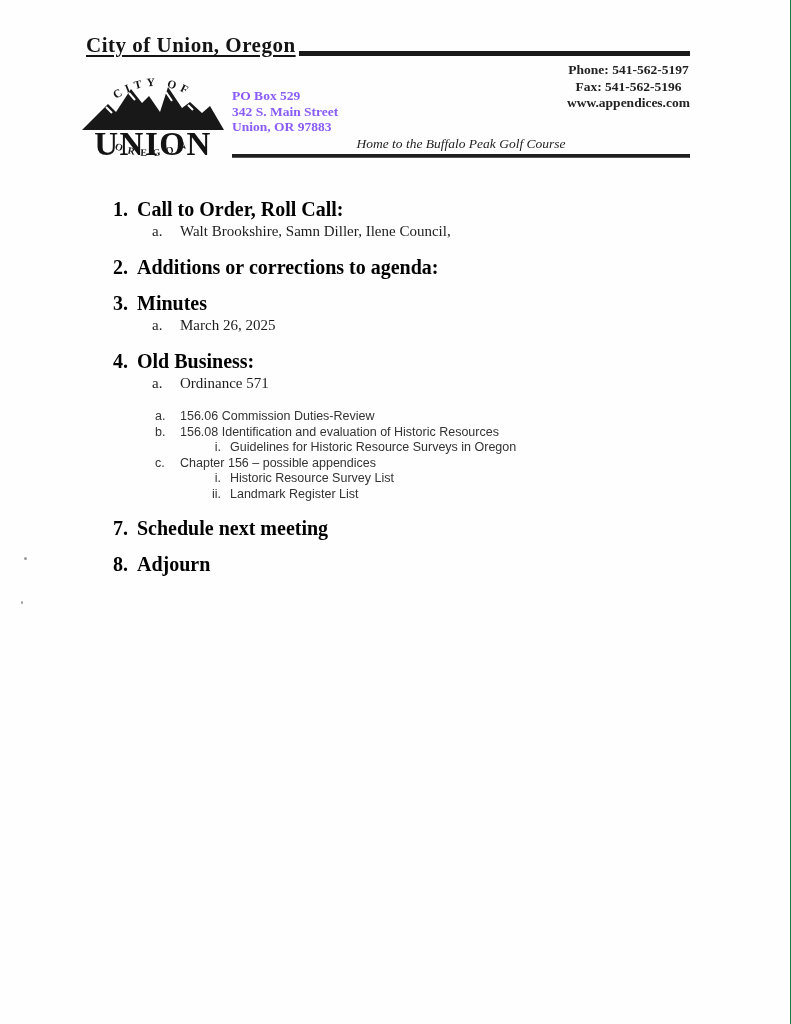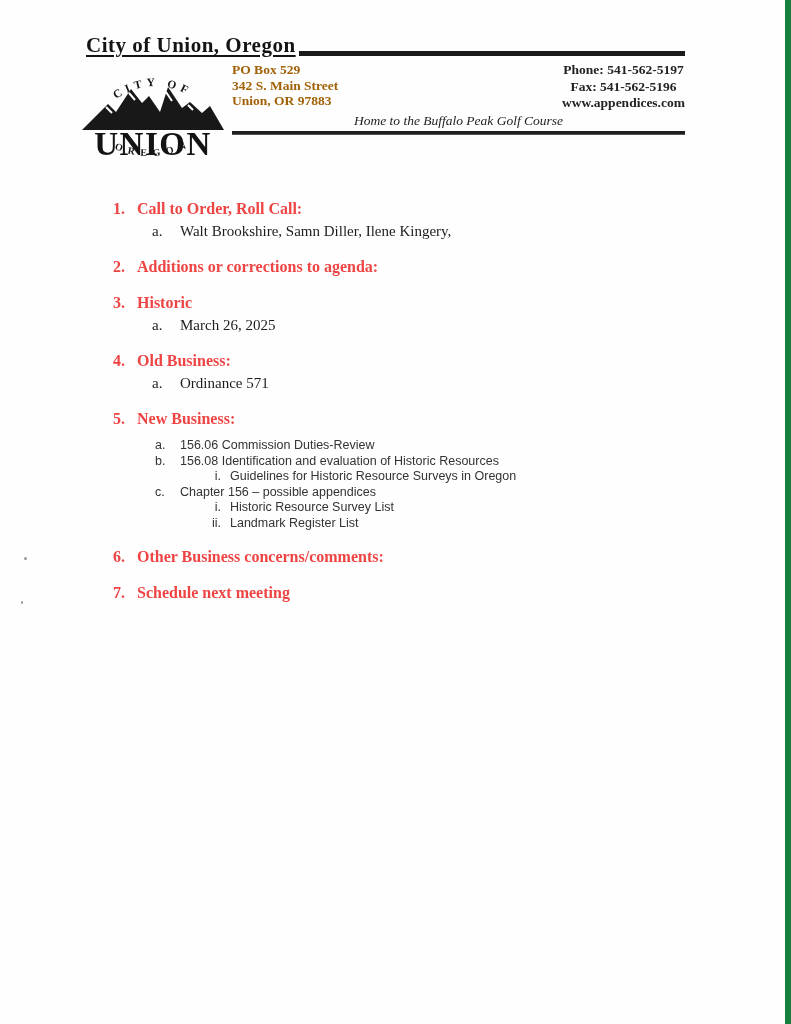--- a/index.html
+++ b/index.html
@@ -5,54 +5,54 @@
   * { margin:0; padding:0; box-sizing:border-box; }
   html,body { background:#e8e8e8; }
   .page {
     position:relative;
     width:791px; height:1024px;
     margin:0 auto;
     background:#fefefe;
     font-family:"Liberation Serif", serif;
     color:#1b1b1b;
     overflow:hidden;
-    border-right:6px solid #15803d;
+    border-right:1px solid #15803d;
   }
   
   .letterhead { margin:33px 100px 0 86px; }
   .masthead-row { display:flex; align-items:flex-end; }
   .org-title {
     font-size:21px; font-weight:bold; letter-spacing:0.5px;
     text-decoration:underline; text-decoration-thickness:2px; text-underline-offset:3px;
     white-space:nowrap; color:#141414;
   }
   .title-rule { flex:1 1 auto; height:5px; background:#1a1a1a; margin:0 0 2px 3px; }
   .header-body { display:flex; margin-top:4px; }
   .logo-wrap { width:150px; flex:0 0 150px; margin-left:-8px; margin-top:-6px; }
   .header-right { flex:1 1 auto; padding-left:4px; }
   .hr-row { display:flex; justify-content:space-between; }
-  .address-block { font-size:13.5px; font-weight:600; line-height:15.5px; color:#a16207; }
+  .address-block { font-size:13.5px; font-weight:600; line-height:15.5px; color:#8b5cf6;margin-top:26px; }
   .contact-block { font-size:13.5px; font-weight:600; line-height:16.5px; color:#222; text-align:center; }
   .contact-block .web { font-weight:700; }
   .tagline {
     text-align:center; font-size:13.5px; font-style:italic; font-weight:400;
     margin-top:1px; color:#222;
   }
   .header-rule { height:4px; background:#1f1f1f; margin-top:2px; border-bottom:1px solid #555; }
   
   .meeting { width:621px; margin:57px 0 0 85px; text-align:center; }
   .meeting-title { font-size:20px; font-weight:bold; color:#141414; letter-spacing:0.2px; }
   .meeting-datetime { font-size:15.5px; font-weight:bold; margin-top:5px; color:#161616; }
   .meeting-location { font-size:16px; font-weight:bold; margin-top:3px; white-space:nowrap; color:#161616; }
   .location-rule { height:3px; background:#222; margin-top:4px; }
   .agenda-heading { font-size:14.5px; font-weight:bold; letter-spacing:0.5px; margin-top:17px; color:#161616; }
   
   .agenda { margin:21px 60px 0 113px; }
   .item { margin-bottom:16px; }
-  .item-head { font-size:16px; font-weight:bold; line-height:20px; color:#ef4444; }
+  .item-head { font-size:20px; font-weight:bold; line-height:20px; color:#000000; }
   .item-num { display:inline-block; width:24px; }
   .subs-serif { font-size:15px; line-height:20px; padding-left:39px; margin-top:2px; color:#1d1d1d; }
   .subs-serif .sub-label { display:inline-block; width:18px; text-align:left; margin-right:10px; }
   .subs-sans {
     font-family:"Liberation Sans", sans-serif;
     font-size:12.5px; line-height:15.5px; padding-left:42px; margin-top:9px; color:#333;
   }
   .subs-sans .sub-label { display:inline-block; width:18px; text-align:left; margin-right:7px; }
   .subs-sans .l2 { padding-left:50px; }
   .subs-sans .l2 .sub-label { text-align:right; width:16px; margin-right:9px; }
@@ -113,72 +113,69 @@
   </div>
 
 
   <div class="agenda">
 
     <div class="item">
       <div class="item-head">
         <span class="item-num">1.</span><span>Call to Order, Roll Call:</span>
       </div>
       <div class="subs-serif">
-        <div><span class="sub-label">a.</span><span>Walt Brookshire, Samn Diller, Ilene Kingery,</span></div>
+        <div><span class="sub-label">a.</span><span>Walt Brookshire, Samn Diller, Ilene Council,</span></div>
       </div>
     </div>
 
     <div class="item">
       <div class="item-head">
         <span class="item-num">2.</span><span>Additions or corrections to agenda:</span>
       </div>
     </div>
 
     <div class="item">
       <div class="item-head">
-        <span class="item-num">3.</span><span>Historic</span>
+        <span class="item-num">3.</span><span>Minutes</span>
       </div>
       <div class="subs-serif">
         <div><span class="sub-label">a.</span><span>March 26, 2025</span></div>
       </div>
     </div>
 
     <div class="item">
       <div class="item-head">
         <span class="item-num">4.</span><span>Old Business:</span>
       </div>
       <div class="subs-serif">
         <div><span class="sub-label">a.</span><span>Ordinance 571</span></div>
       </div>
     </div>
 
     <div class="item">
-      <div class="item-head">
-        <span class="item-num">5.</span><span>New Business:</span>
-      </div>
       <div class="subs-sans">
         <div class="l1"><span class="sub-label">a.</span><span>156.06 Commission Duties-Review</span></div>
         <div class="l1"><span class="sub-label">b.</span><span>156.08 Identification and evaluation of Historic Resources</span></div>
         <div class="l2"><span class="sub-label">i.</span><span>Guidelines for Historic Resource Surveys in Oregon</span></div>
         <div class="l1"><span class="sub-label">c.</span><span>Chapter 156 – possible appendices</span></div>
         <div class="l2"><span class="sub-label">i.</span><span>Historic Resource Survey List</span></div>
         <div class="l2"><span class="sub-label">ii.</span><span>Landmark Register List</span></div>
       </div>
     </div>
 
-    <div class="item">
-      <div class="item-head">
-        <span class="item-num">6.</span><span>Other Business concerns/comments:</span>
-      </div>
-    </div>
 
     <div class="item">
       <div class="item-head">
         <span class="item-num">7.</span><span>Schedule next meeting</span>
       </div>
     </div>
 
+    <div class="item">
+      <div class="item-head">
+        <span class="item-num">8.</span><span>Adjourn</span>
+      </div>
+    </div>
 
   </div>
 
   <span class="speck speck1"></span>
   <span class="speck speck2"></span>
 </div>
 
 </body></html>

